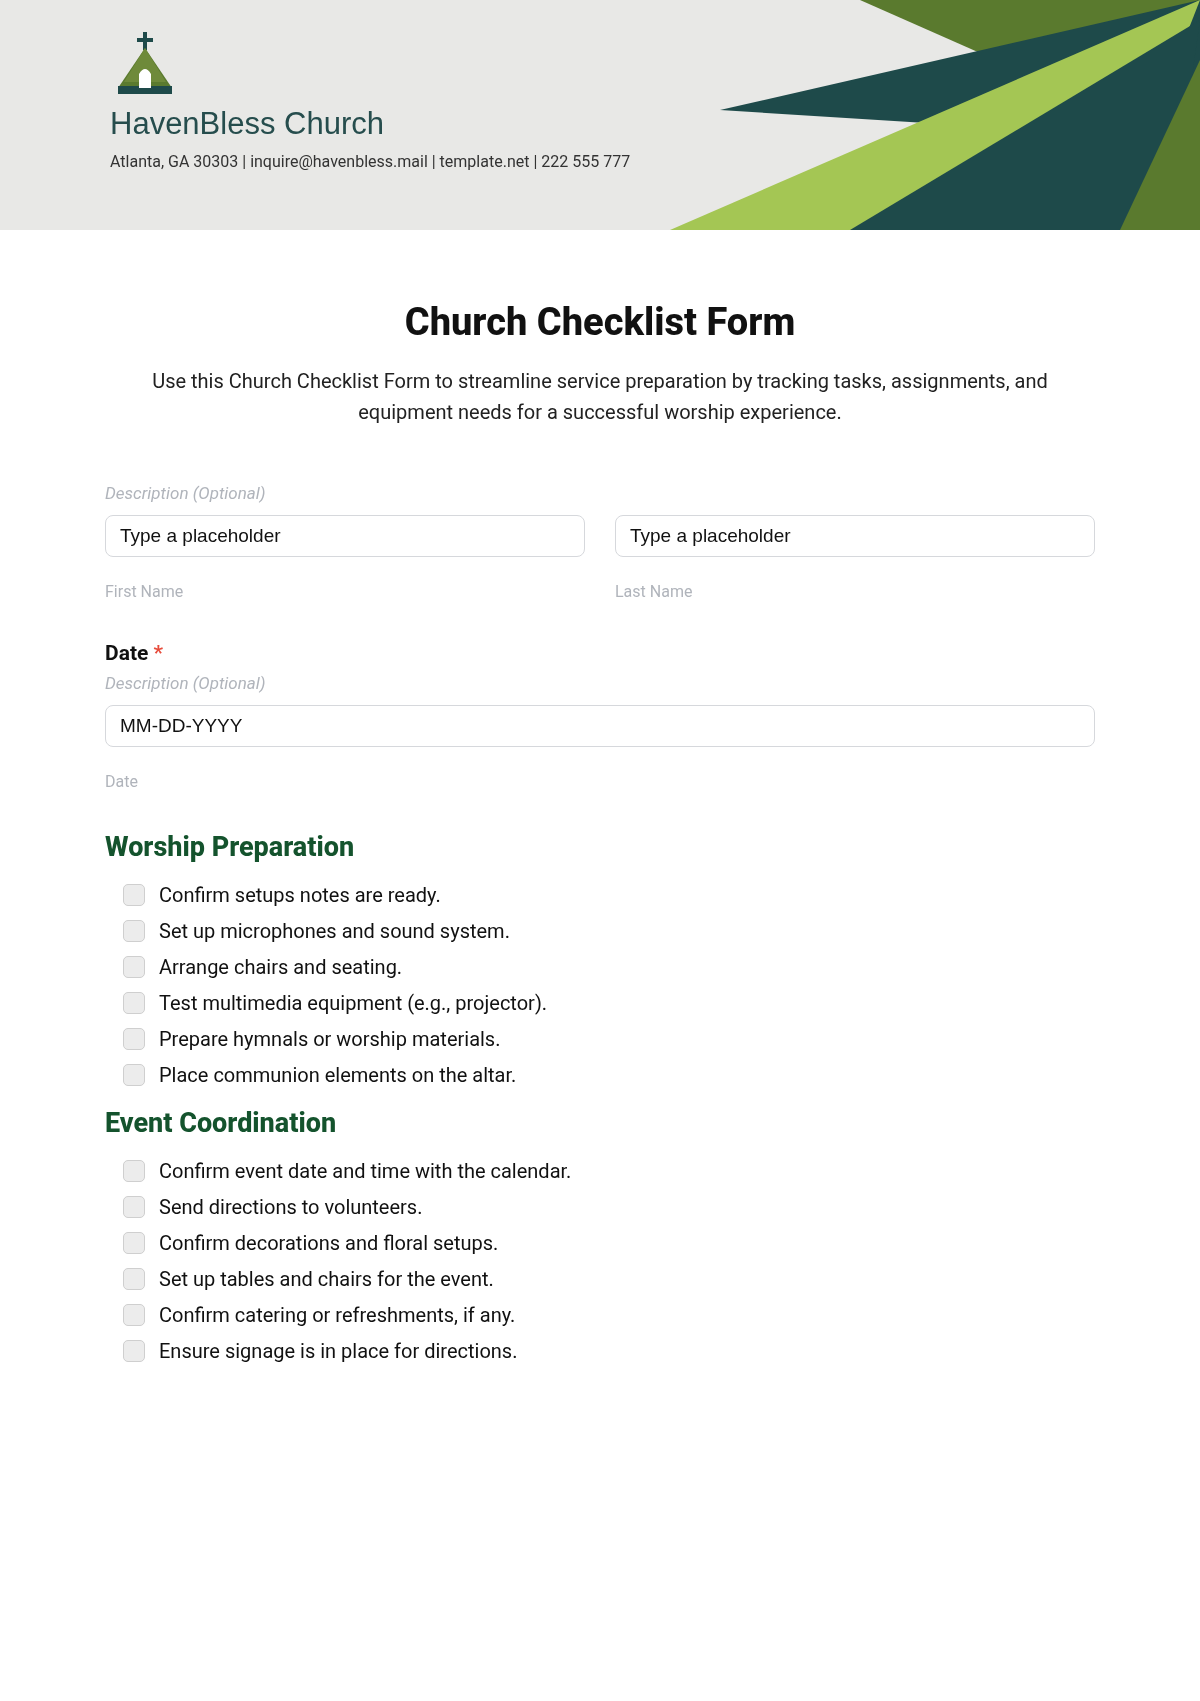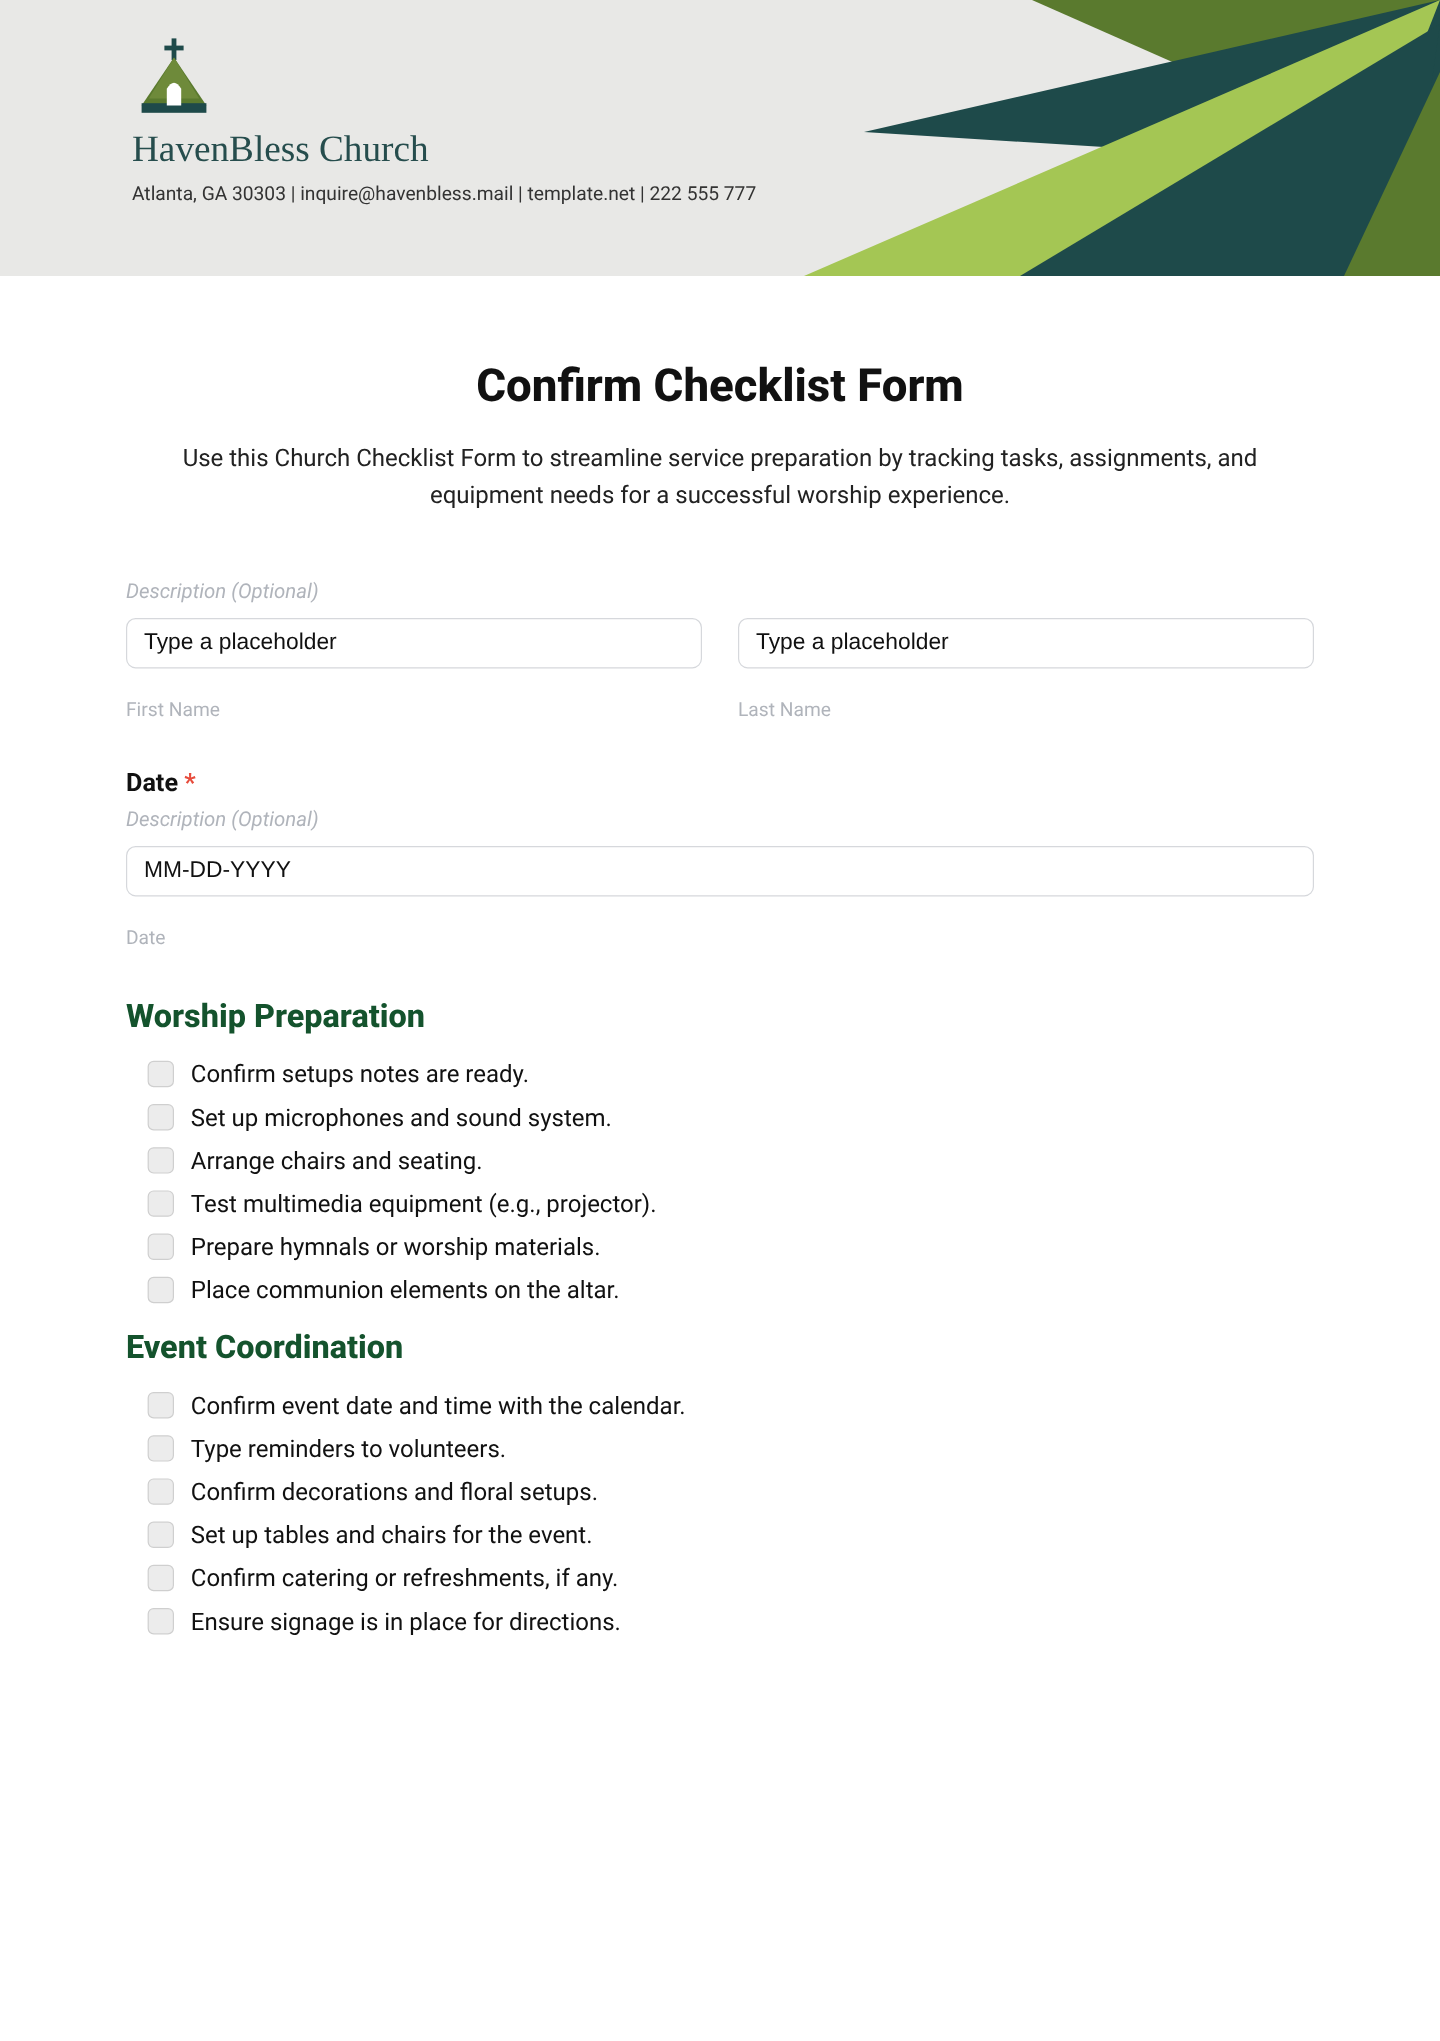--- a/index.html
+++ b/index.html
@@ -18,21 +18,21 @@
   }
   .rays {
     position: absolute;
     top: 0; right: 0;
     width: 600px; height: 230px;
     pointer-events: none;
   }
   .logo-block { position: relative; z-index: 2; }
   .church-logo { width: 70px; height: 70px; display:block; margin-bottom: 6px; }
   .org-name {
-    font-family: Liberation Serif, serif;
+    font-family: Liberation Sans, sans-serif;
     font-size: 31px;
     color: #264d4d;
     margin-bottom: 10px;
   }
   .org-contact {
     font-size: 16px;
     color: #333;
   }
   .content {
     padding: 70px 105px 40px 105px;
@@ -130,21 +130,21 @@
       <polygon points="35,18 14,52 56,52" fill="#6e8a3a"></polygon>
       <rect x="8" y="56" width="54" height="8" fill="#1e4a4a"></rect>
       <path d="M29,58 L29,44 Q35,34 41,44 L41,58 Z" fill="#fff"></path>
     </svg>
     <div class="org-name">HavenBless Church</div>
     <div class="org-contact">Atlanta, GA 30303 | inquire@havenbless.mail | template.net | 222 555 777</div>
   </div>
 </div>
 
 <div class="content">
-  <h1 class="form-title">Confirm Checklist Form</h1>
+  <h1 class="form-title">Church Checklist Form</h1>
   <p class="form-desc">Use this Church Checklist Form to streamline service preparation by tracking tasks, assignments, and equipment needs for a successful worship experience.</p>
 
   <div class="field-group">
     <div class="field-hint">Description (Optional)</div>
     <div class="input-row">
       <div class="input-col">
         <input class="text-input" placeholder="Type a placeholder" style="">
         <div class="sublabel">First Name</div>
       </div>
       <div class="input-col">
@@ -193,21 +193,21 @@
         </li>
       </ul>
       <h2 class="section-heading">Event Coordination</h2>
       <ul class="checklist">
         <li>
           <span class="checkbox"></span>
           <span class="check-label">Confirm event date and time with the calendar.</span>
         </li>
         <li>
           <span class="checkbox"></span>
-          <span class="check-label">Type reminders to volunteers.</span>
+          <span class="check-label">Send directions to volunteers.</span>
         </li>
         <li>
           <span class="checkbox"></span>
           <span class="check-label">Confirm decorations and floral setups.</span>
         </li>
         <li>
           <span class="checkbox"></span>
           <span class="check-label">Set up tables and chairs for the event.</span>
         </li>
         <li>

